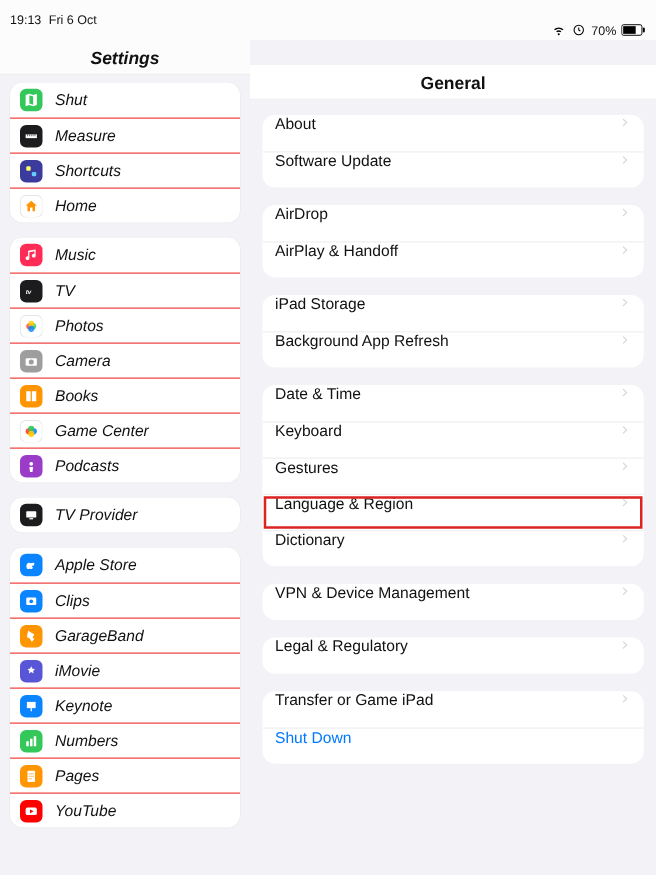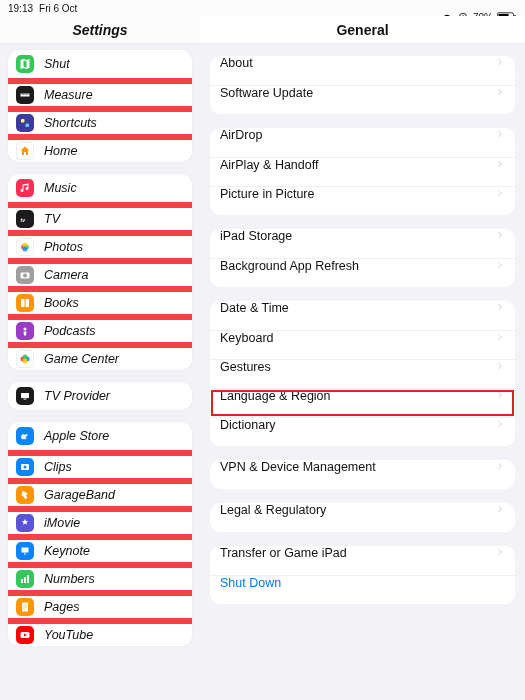--- a/index.html
+++ b/index.html
@@ -10,21 +10,21 @@
     font-family: -apple-system, "Helvetica Neue", Arial, sans-serif;
     background: #f2f2f7;
     font-size: 13px;
     color: #111;
     overflow: hidden;
   }
   .status-bar {
     display: flex;
     align-items: center;
     height: 16px;
-    padding: 0 8px;
+    padding: 16px 8px;
     font-size: 10px;
     font-weight: 500;
     background: #fcfcfc;
   }
   .status-left { flex: 0 0 auto; display:flex; gap:6px;}
   .status-spacer { flex: 1; }
   .status-right { flex: 0 0 auto; display: flex; align-items: center; gap: 4px; margin-top: 19px; }
   .wifi-icon, .battery-icon, .rot-icon { display:inline-block; }
   .wifi-icon svg, .rot-icon svg { width: 12px; height: 10px; }
   .battery-icon svg { width: 20px; height: 10px; }
@@ -56,39 +56,40 @@
     box-shadow: 0 0 0 0.5px rgba(0,0,0,0.04);
   }
   .sidebar-item {
     display:flex; align-items:center;
     height: 28px;
     padding: 0 10px 0 8px;
     gap: 10px;
     font-size: 12.5px;
     cursor: pointer;
   }
-  .sidebar-item + .sidebar-item { border-top: 6px solid #ef4444; }
+  .sidebar-item + .sidebar-item { border-top: 1px solid #ef4444; }
   .app-icon {
     width: 18px; height: 18px; border-radius: 5px;
     display:flex; align-items:center; justify-content:center;
     flex: 0 0 18px;
   }
   .app-icon svg { width: 12px; height: 12px; }
 
   .right-col {
     flex: 1;
     background: #f2f2f7;
     display:flex; flex-direction:column;
   }
   .right-title {
     height: 28px;
     background:#fff;
     display:flex; align-items:center; justify-content:center;
     font-weight: 700; font-size: 14px;
     border-bottom:1px solid #f0f0f2;
+    margin-top:20px;
   }
   .right-scroll { flex:1; padding: 12px 10px; overflow:hidden;}
   .section {
     background:#fff;
     border-radius: 10px;
     margin-bottom: 14px;
     overflow:hidden;
   }
   .row {
     display:flex; align-items:flex-start;
@@ -220,38 +221,38 @@
           </div>
           <div class="sidebar-item">
             <span class="app-icon" style="background: rgb(255, 149, 0);">
               <svg viewBox="0 0 24 24">
                 <path fill="#fff" d="M4 4h7v16H4zM13 4h7v16h-7z"></path>
               </svg>
             </span>
             <span>Books</span>
           </div>
           <div class="sidebar-item">
-            <span class="app-icon" style="background: rgb(154, 60, 200);">
-              <svg viewBox="0 0 24 24">
-                <circle cx="12" cy="8" r="3" fill="#fff"></circle>
-                <path fill="#fff" d="M9 13h6l-1 8h-4z"></path>
-              </svg>
-            </span>
-            <span>Podcasts</span>
-          </div>
-          <div class="sidebar-item">
             <span class="app-icon" style="background: rgb(255, 255, 255); box-shadow: rgb(221, 221, 221) 0px 0px 0px 0.5px inset;">
               <svg viewBox="0 0 24 24">
                 <circle cx="8" cy="12" r="5" fill="#ff3b30" opacity=".9"></circle>
                 <circle cx="16" cy="12" r="5" fill="#0a84ff" opacity=".9"></circle>
                 <circle cx="12" cy="8" r="5" fill="#34c759" opacity=".9"></circle>
                 <circle cx="12" cy="16" r="5" fill="#ffcc00" opacity=".9"></circle>
               </svg>
             </span>
             <span>Game Center</span>
+          </div>
+          <div class="sidebar-item">
+            <span class="app-icon" style="background: rgb(154, 60, 200);">
+              <svg viewBox="0 0 24 24">
+                <circle cx="12" cy="8" r="3" fill="#fff"></circle>
+                <path fill="#fff" d="M9 13h6l-1 8h-4z"></path>
+              </svg>
+            </span>
+            <span>Podcasts</span>
           </div>
         </div>
         <div class="group">
           <div class="sidebar-item">
             <span class="app-icon" style="background: rgb(28, 28, 30);">
               <svg viewBox="0 0 24 24">
                 <rect x="4" y="6" width="16" height="10" rx="1" fill="#fff"></rect>
                 <rect x="9" y="17" width="6" height="2" fill="#fff"></rect>
               </svg>
             </span>
@@ -355,26 +356,20 @@
             <span class="chev"><svg viewBox="0 0 24 24">
                 <path d="M9 6l6 6-6 6" fill="none" stroke="#8e8e93" stroke-width="2.5" stroke-linecap="round"></path>
               </svg></span>
           </div>
           <div class="row">
             <span class="row-label">AirPlay &amp; Handoff</span>
             <span class="chev"><svg viewBox="0 0 24 24">
                 <path d="M9 6l6 6-6 6" fill="none" stroke="#8e8e93" stroke-width="2.5" stroke-linecap="round"></path>
               </svg></span>
           </div>
-          <div class="row">
-            <span class="row-label">Picture in Picture</span>
-            <span class="chev"><svg viewBox="0 0 24 24">
-                <path d="M9 6l6 6-6 6" fill="none" stroke="#8e8e93" stroke-width="2.5" stroke-linecap="round"></path>
-              </svg></span>
-          </div>
         </div>
         <div class="section">
           <div class="row">
             <span class="row-label">iPad Storage</span>
             <span class="chev"><svg viewBox="0 0 24 24">
                 <path d="M9 6l6 6-6 6" fill="none" stroke="#8e8e93" stroke-width="2.5" stroke-linecap="round"></path>
               </svg></span>
           </div>
           <div class="row">
             <span class="row-label">Background App Refresh</span>

